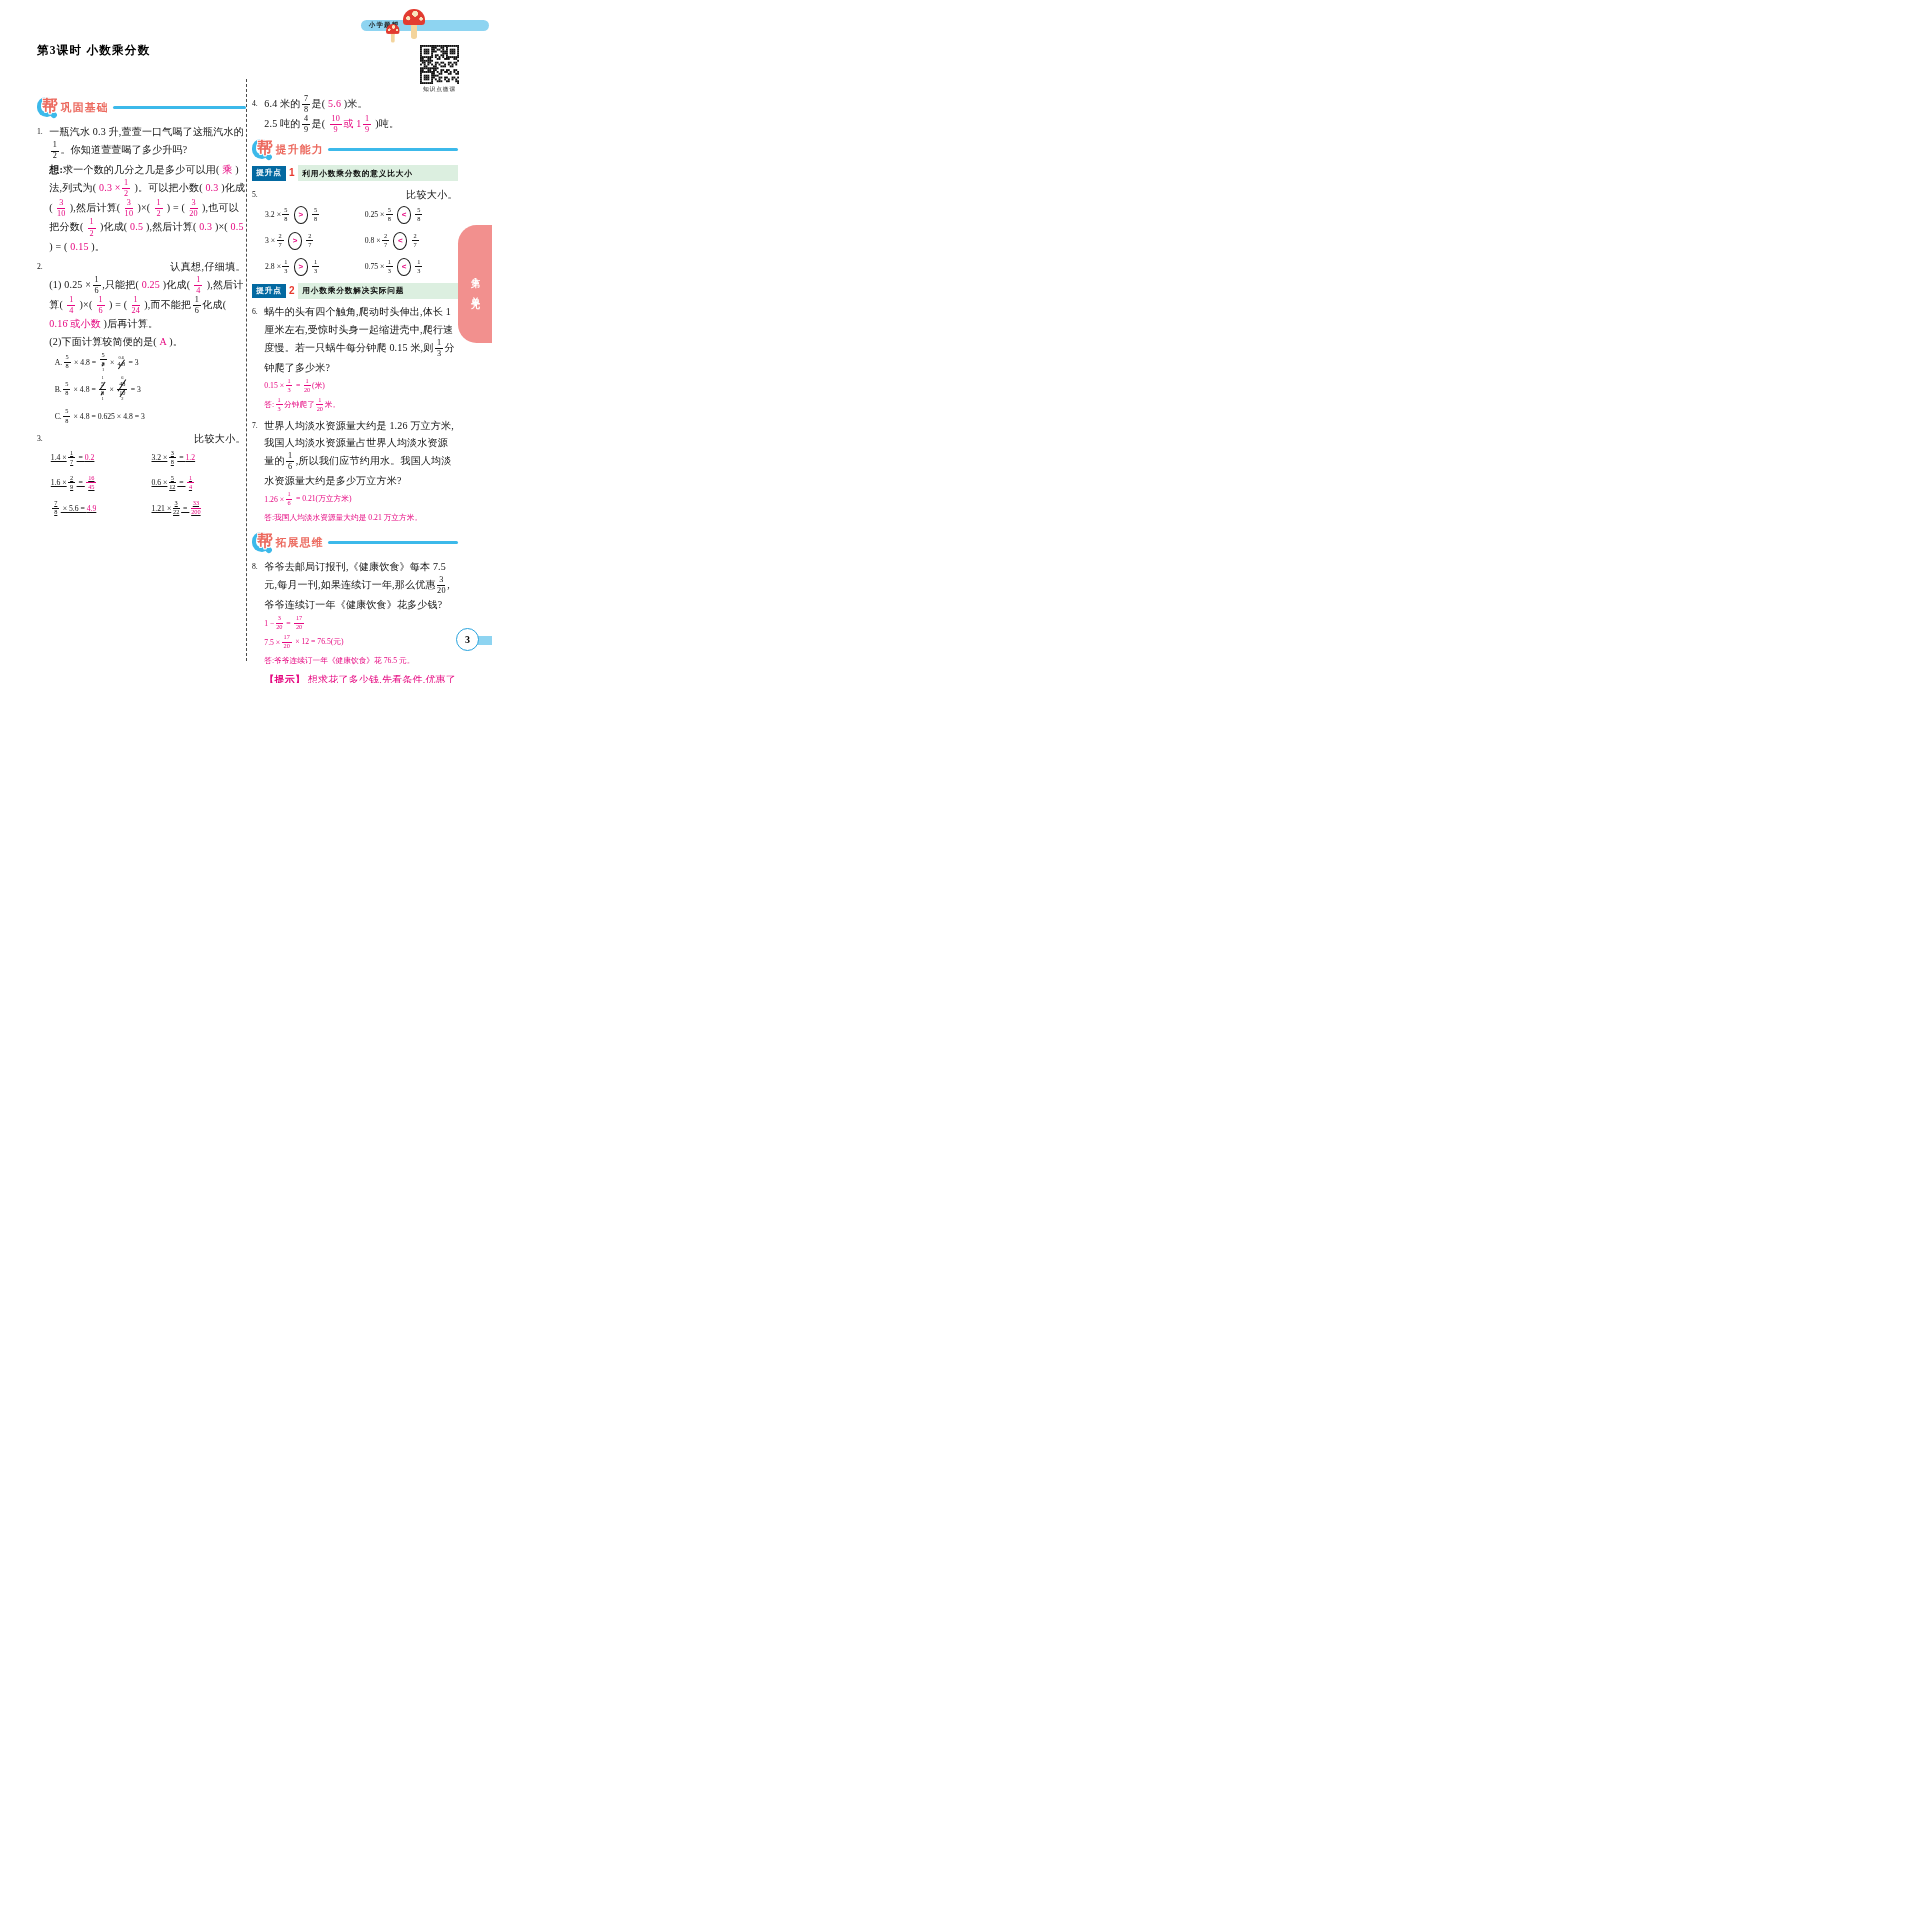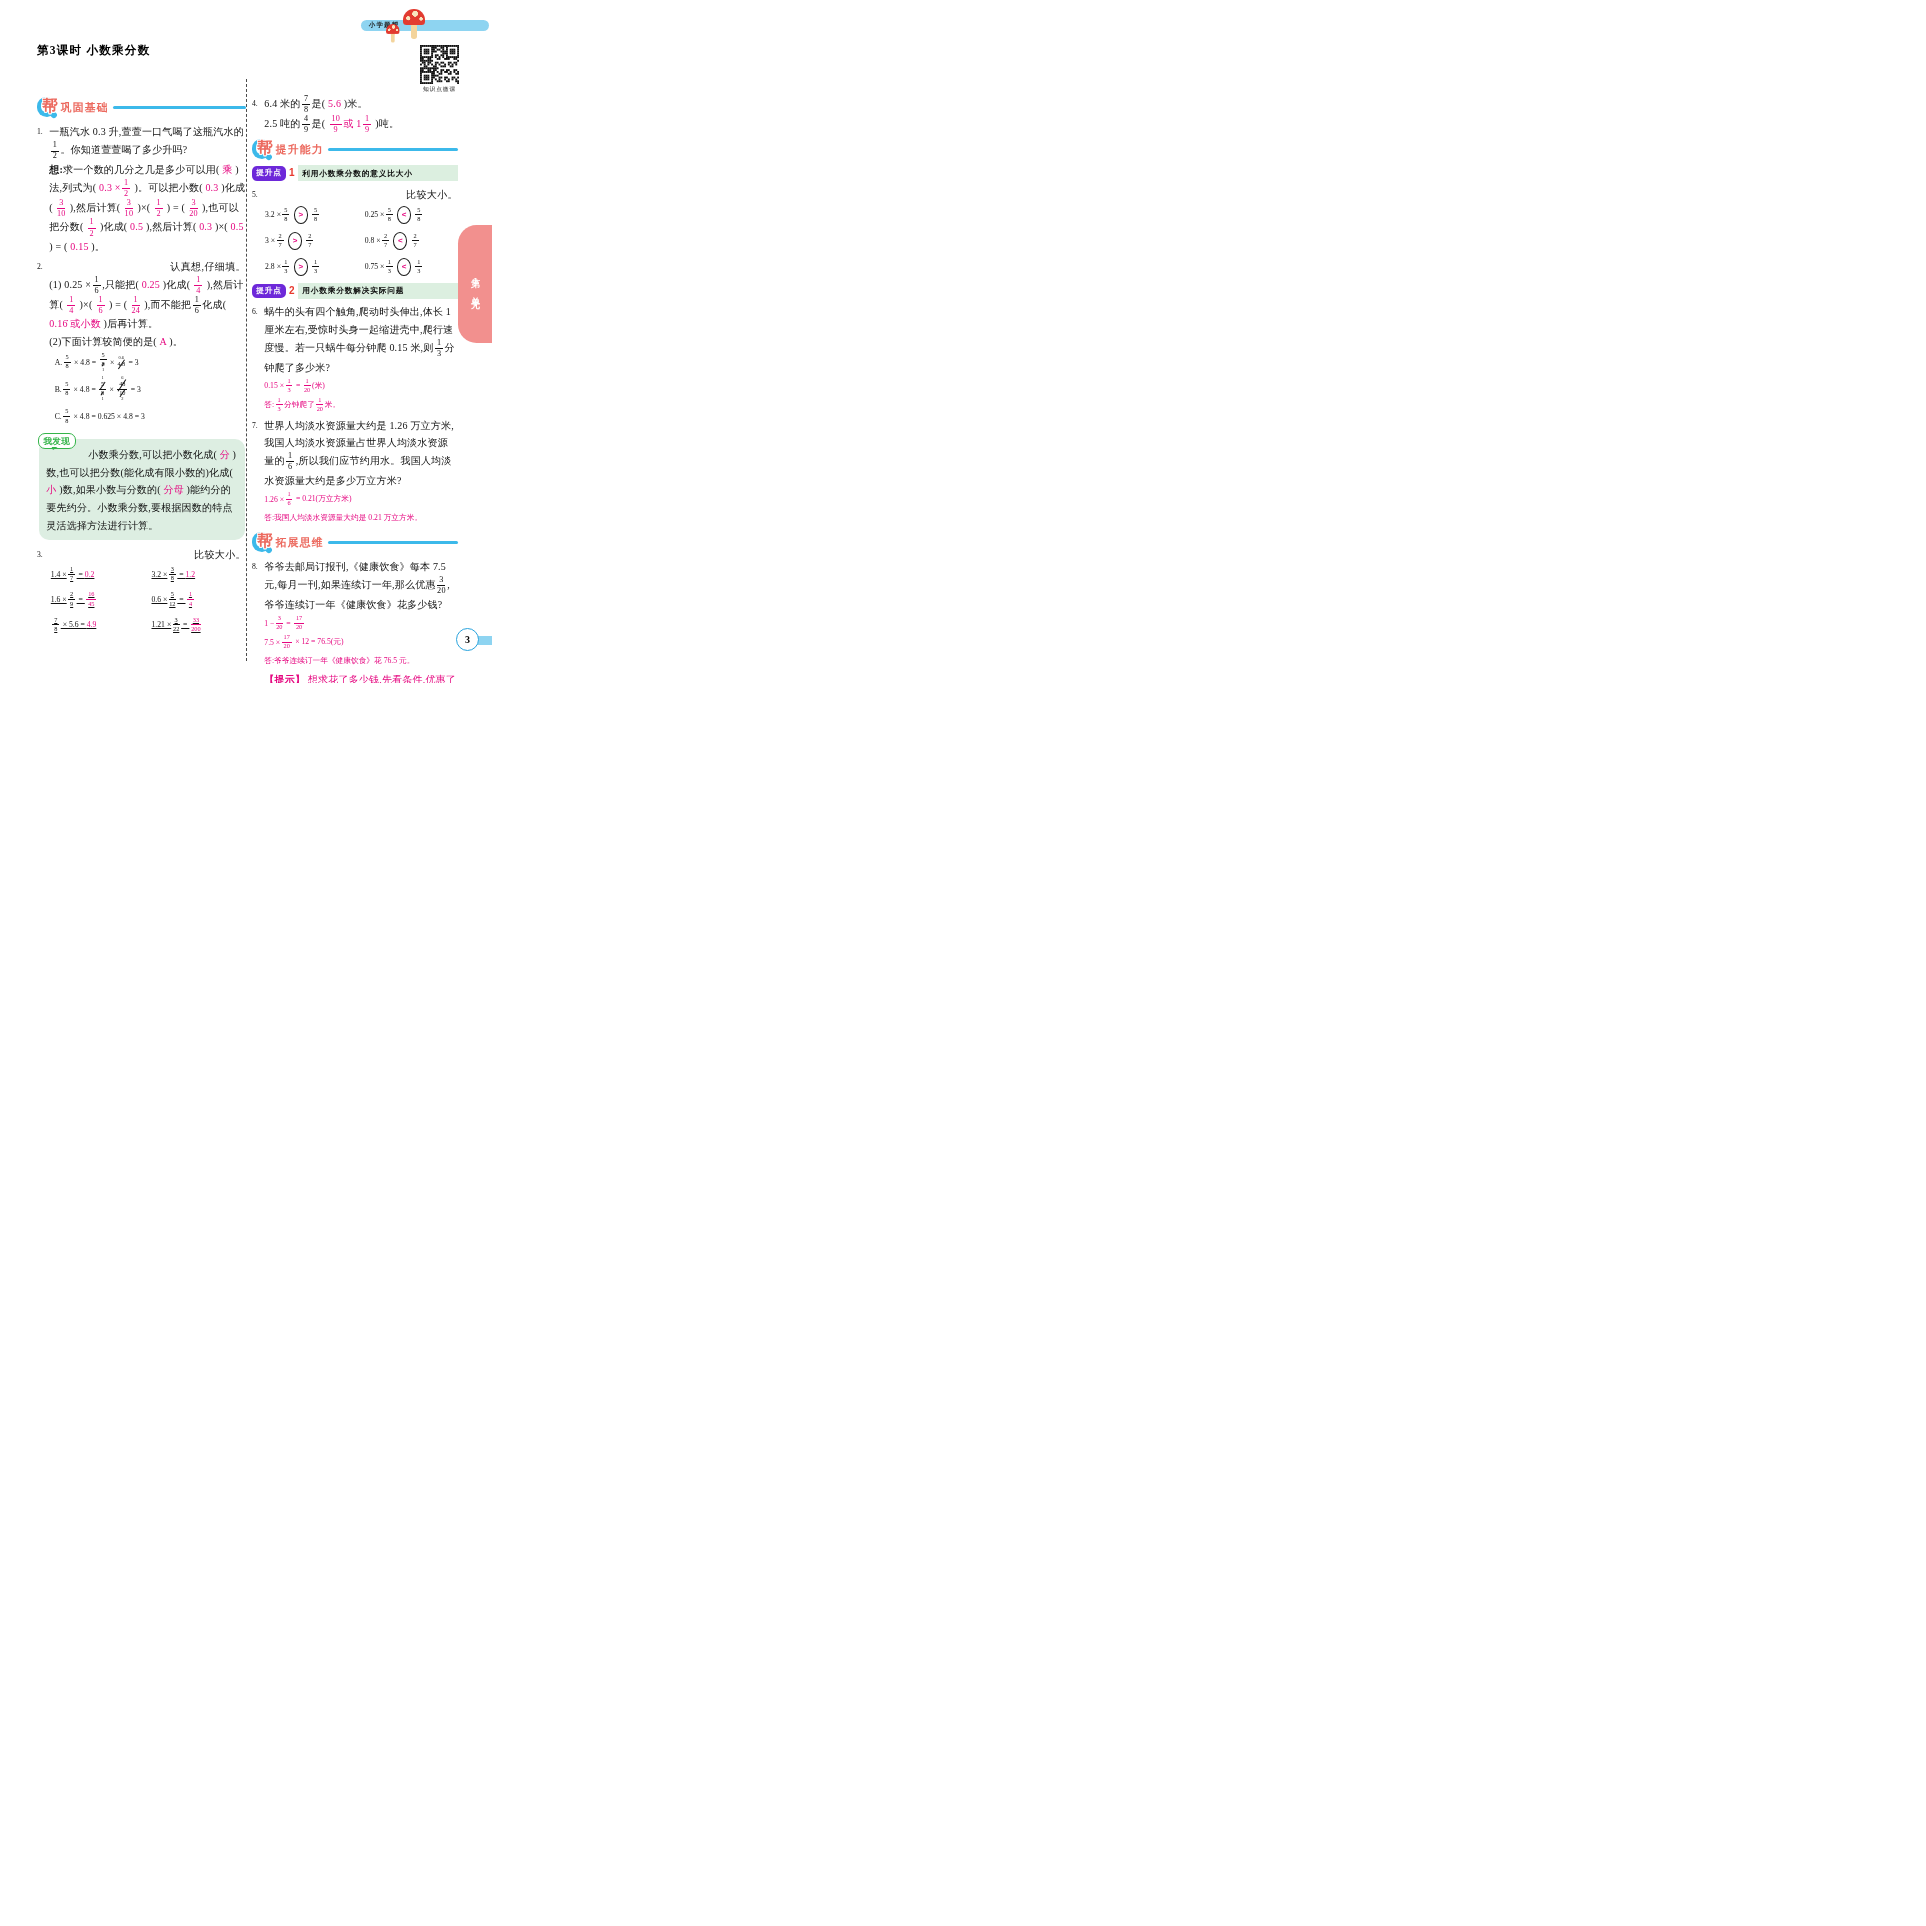--- a/index.html
+++ b/index.html
@@ -36,22 +36,22 @@
             border-radius:50% 50% 44% 56%/48% 52% 52% 48%;}
   .logo .qs::before{content:"";position:absolute;left:4.2px;top:3.5px;width:10.4px;height:11.2px;background:#fff;border-radius:50%;}
   .logo .qs::after{content:"";position:absolute;right:-1.9px;bottom:-1.2px;width:5.8px;height:5.8px;background:#3cb9ea;
                    border-radius:50% 50% 50% 0;transform:rotate(45deg);}
   .logo .bang{position:absolute;left:5px;top:2.7px;font:bold 16px/1 "Liberation Sans","DejaVu Sans",sans-serif;color:#ec6a5f;
      text-shadow:0.8px 0 0 #fff,-0.8px 0 0 #fff,0 0.8px 0 #fff,0 -0.8px 0 #fff,0.8px 0.8px 0 #fff,-0.8px -0.8px 0 #fff,0.8px -0.8px 0 #fff,-0.8px 0.8px 0 #fff;}
   .sec-title{font:bold 10.8px/1 "Liberation Sans","DejaVu Sans",sans-serif;color:#ec6a5f;letter-spacing:1.2px;margin-left:0.8px;}
   .sec-line{flex:1;height:3.1px;background:#3cb9ea;border-radius:1.5px;margin-left:4.6px;}
   
   .badge{display:flex;align-items:center;margin:3.1px 0 4.6px;}
-  .badge .bg{background:#6d28d9;color:#fff;font:bold 7.7px/1 "Liberation Sans",sans-serif;
-             padding:3.5px 4.2px;border-radius:5px;letter-spacing:0.8px;flex:none;}
+  .badge .bg{background:#0369a1;color:#fff;font:bold 7.7px/1 "Liberation Sans",sans-serif;
+             padding:3.5px 4.2px;border-radius:0;letter-spacing:0.8px;flex:none;}
   .badge .bn{color:#e8392e;font:bold 10px/1 "Liberation Sans",sans-serif;margin:0 3.9px 0 3.1px;flex:none;}
   .badge .bt{flex:1;background:#dcefe0;font:bold 7.7px/1.25 "Liberation Sans",sans-serif;color:#0d0d0d;
              padding:3.1px 3.9px;letter-spacing:0.8px;}
   
   .q{display:flex;margin-bottom:2.3px;}
   .qn{flex:none;width:12.3px;font-size:7.7px;line-height:17.7px;}
   .qb{flex:1;min-width:0;}
   .para{font-size:10px;line-height:17.7px;letter-spacing:0.2px;}
   .para.head{letter-spacing:0.4px;text-align:right;}
   .bold{font-weight:bold;}
@@ -442,24 +442,20 @@
             <span> = 3</span>
           </div>
         <div class="eq opt">
             <span>C.</span>
             <span class="frac"><span class="fn">5</span><span class="fd">8</span></span>
             <span> × 4.8 = 0.625 × 4.8 = 3</span>
           </div>
       </div>
     </div>
 
-    <div class="found">
-      <div class="found-label">我发现</div>
-      <div class="found-text para"><span>小数乘分数,可以把小数化成( </span><span class="pink">分</span><span> )数,也可以把分数(能化成有限小数的)化成( </span><span class="pink">小</span><span> )数,如果小数与分数的( </span><span class="pink">分母</span><span> )能约分的要先约分。小数乘分数,要根据因数的特点灵活选择方法进行计算。</span></div>
-    </div>
 
     <div class="q">
       <span class="qn">3.</span>
       <div class="qb">
         <div class="para head">比较大小。</div>
         <div class="calc-grid">
           <div class="eq">
               <span>1.4 ×</span>
               <span class="frac"><span class="fn">1</span><span class="fd">7</span></span>
               <span> = </span>

